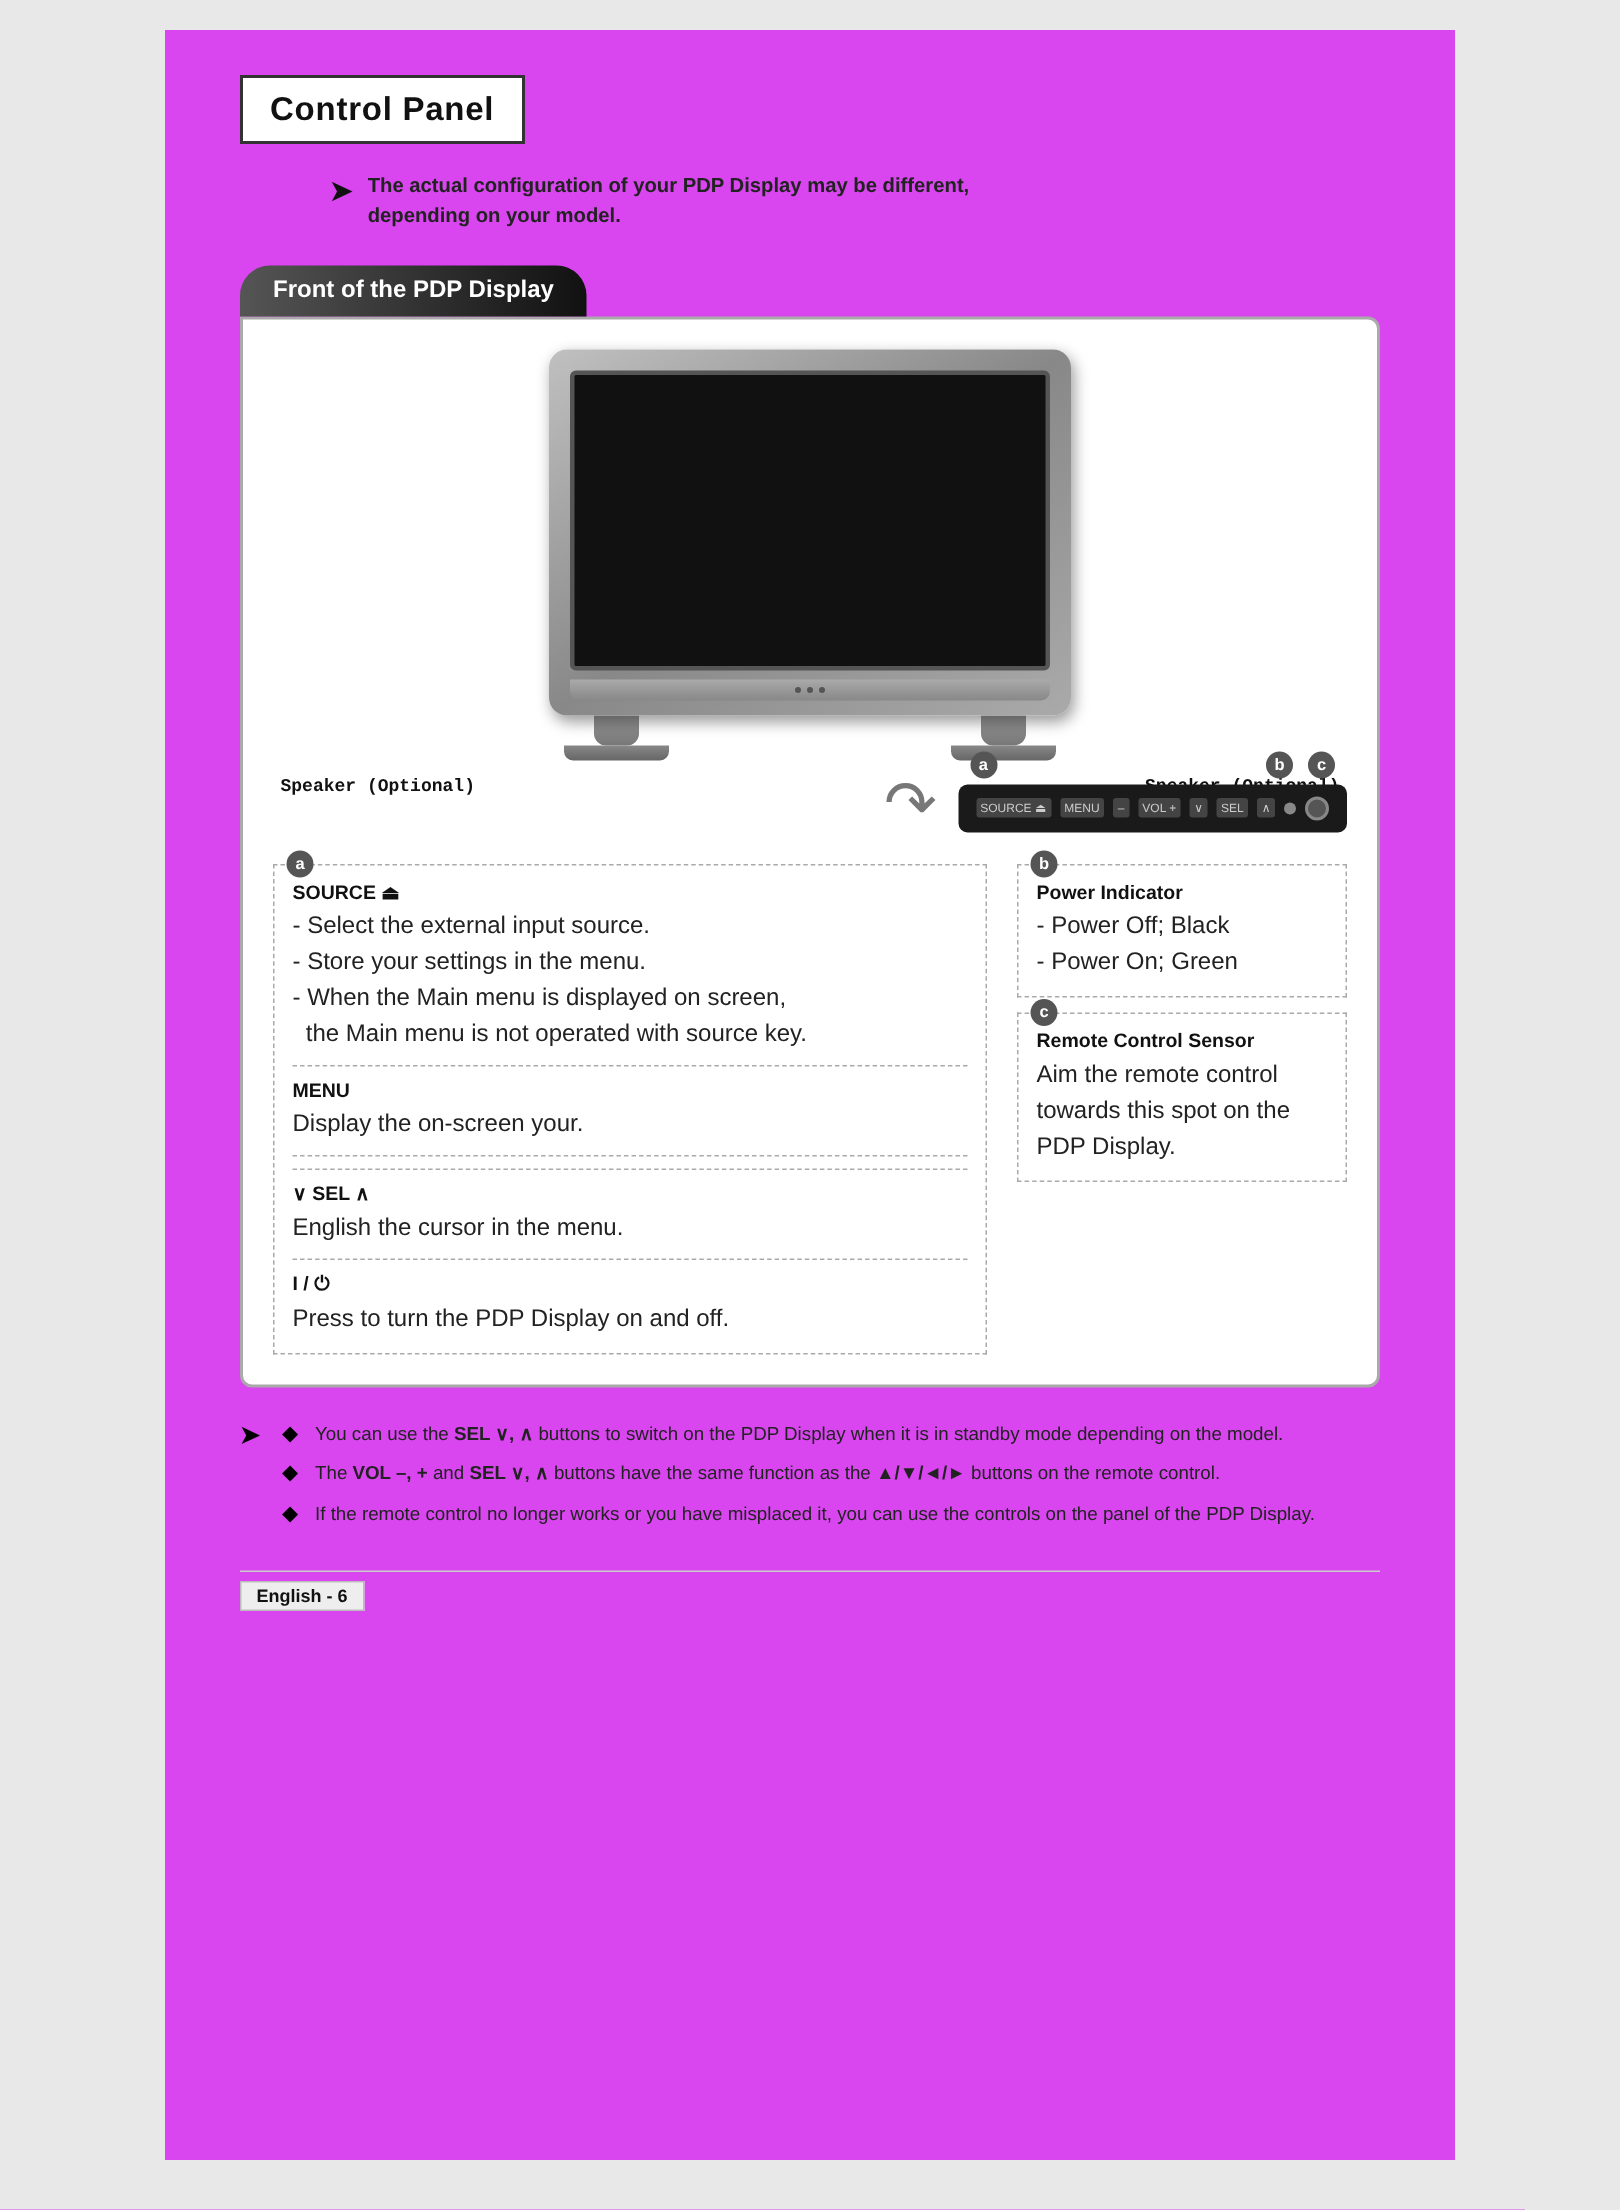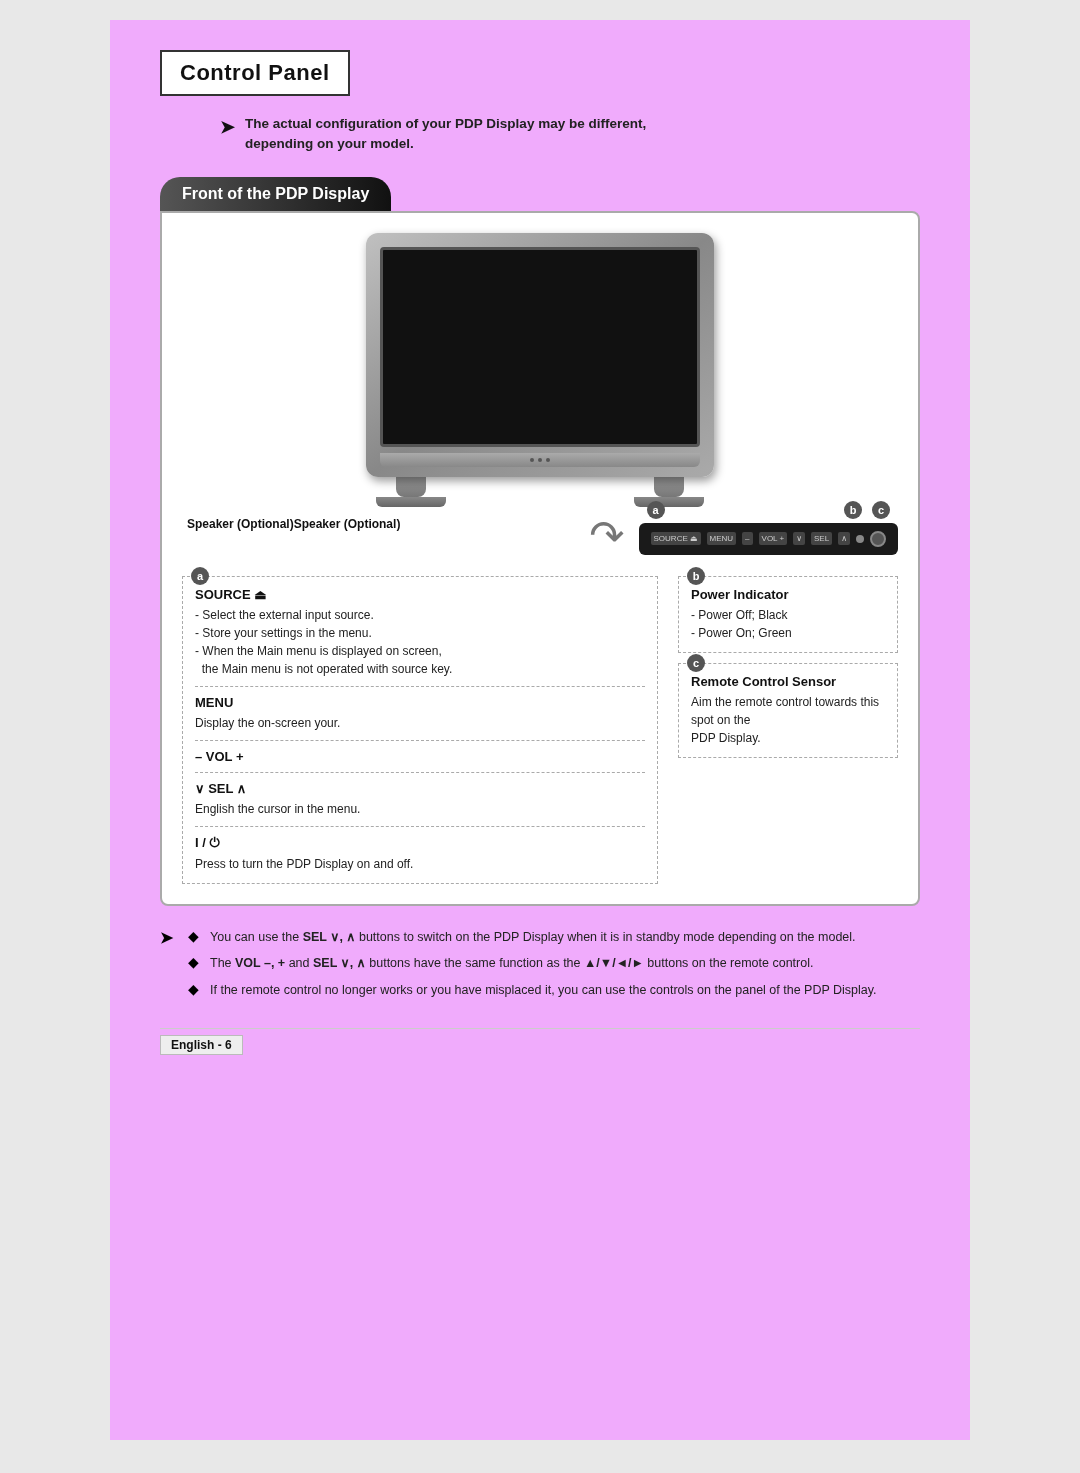--- a/index.html
+++ b/index.html
@@ -7,21 +7,21 @@
       background: #e8e8e8;
       font-family: Arial, sans-serif;
       width: 1080px;
       min-height: 1473px;
       display: flex;
       justify-content: center;
       align-items: flex-start;
       padding: 20px;
     }
     .page {
-      background: #f0abfc;
+      background: #d946ef;
       width: 860px;
       min-height: 1420px;
       padding: 30px 50px 40px 50px;
       position: relative;
     }
     
     .section-title {
       background: #fff;
       border: 2px solid #333;
       padding: 8px 18px;
@@ -131,22 +131,24 @@
     }
     .tv-base {
       width: 70px;
       height: 10px;
       background: linear-gradient(to bottom, #888, #666);
       border-radius: 0 0 6px 6px;
     }
     
     .speaker-labels {
       display: flex;
+      justify-content: space-between;
       padding: 0 5px;
       margin-top: 4px;
+      font-family: Liberation Mono, monospace;
     }
     .speaker-label {
       font-size: 12px;
       font-weight: bold;
       color: #111;
       text-align: center;
     }
     
     .zoom-area {
       display: flex;
@@ -218,21 +220,21 @@
       padding: 10px 12px;
       margin-top: 10px;
     }
     .info-section-title {
       font-size: 13px;
       font-weight: bold;
       color: #111;
       margin-bottom: 4px;
     }
     .info-text {
-      font-size: 12px;
+      font-size: 16px;
       color: #222;
       line-height: 1.5;
     }
     .info-text b {
       font-weight: bold;
     }
     .info-divider {
       border: none;
       border-top: 1px dashed #aaa;
       margin: 8px 0;
@@ -430,21 +432,20 @@
         <div class="info-text">
           - Select the external input source.<br>
           - Store your settings in the menu.<br>
           - When the Main menu is displayed on screen,<br>
           &nbsp;&nbsp;the Main menu is not operated with source key.
         </div>
         <hr class="info-divider">
         <div class="info-section-title"><b>MENU</b></div>
         <div class="info-text">Display the on-screen your.</div>
         <hr class="info-divider">
-        <div class="info-section-title"><b>– VOL +</b></div>
         <hr class="info-divider">
         <div class="info-section-title"><b>∨ SEL ∧</b></div>
         <div class="info-text">English the cursor in the menu.</div>
         <hr class="info-divider">
         <div class="info-section-title"><b>I / ⏻</b></div>
         <div class="info-text">Press to turn the PDP Display on and off.</div>
       </div>
 
       <div class="right-col">
 

